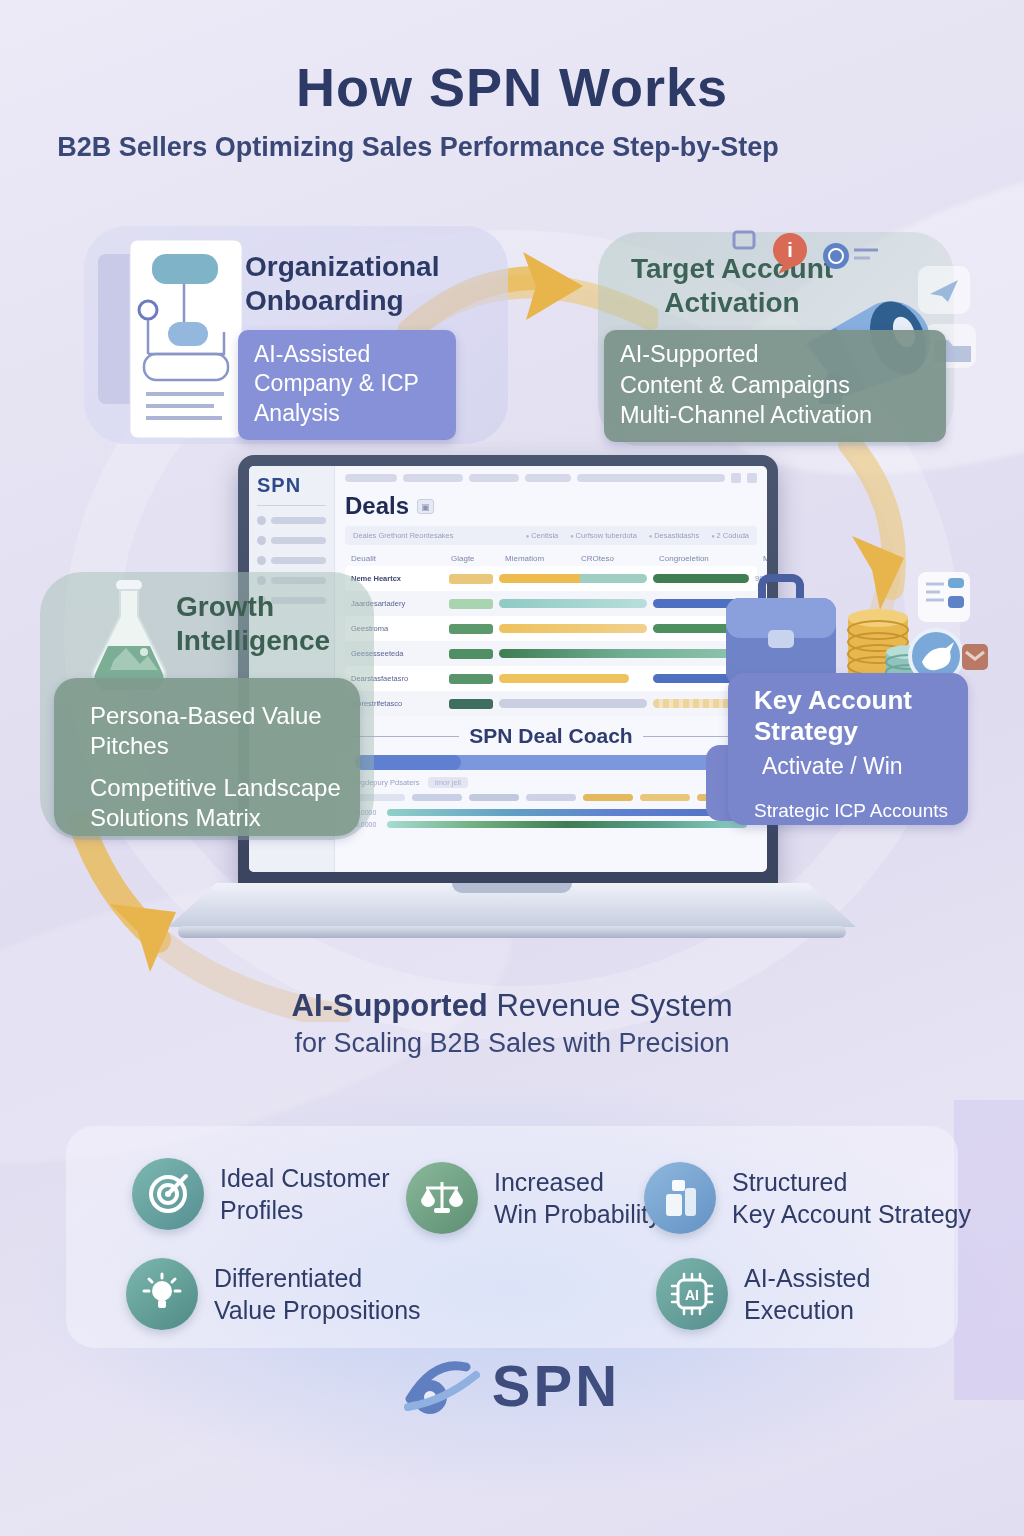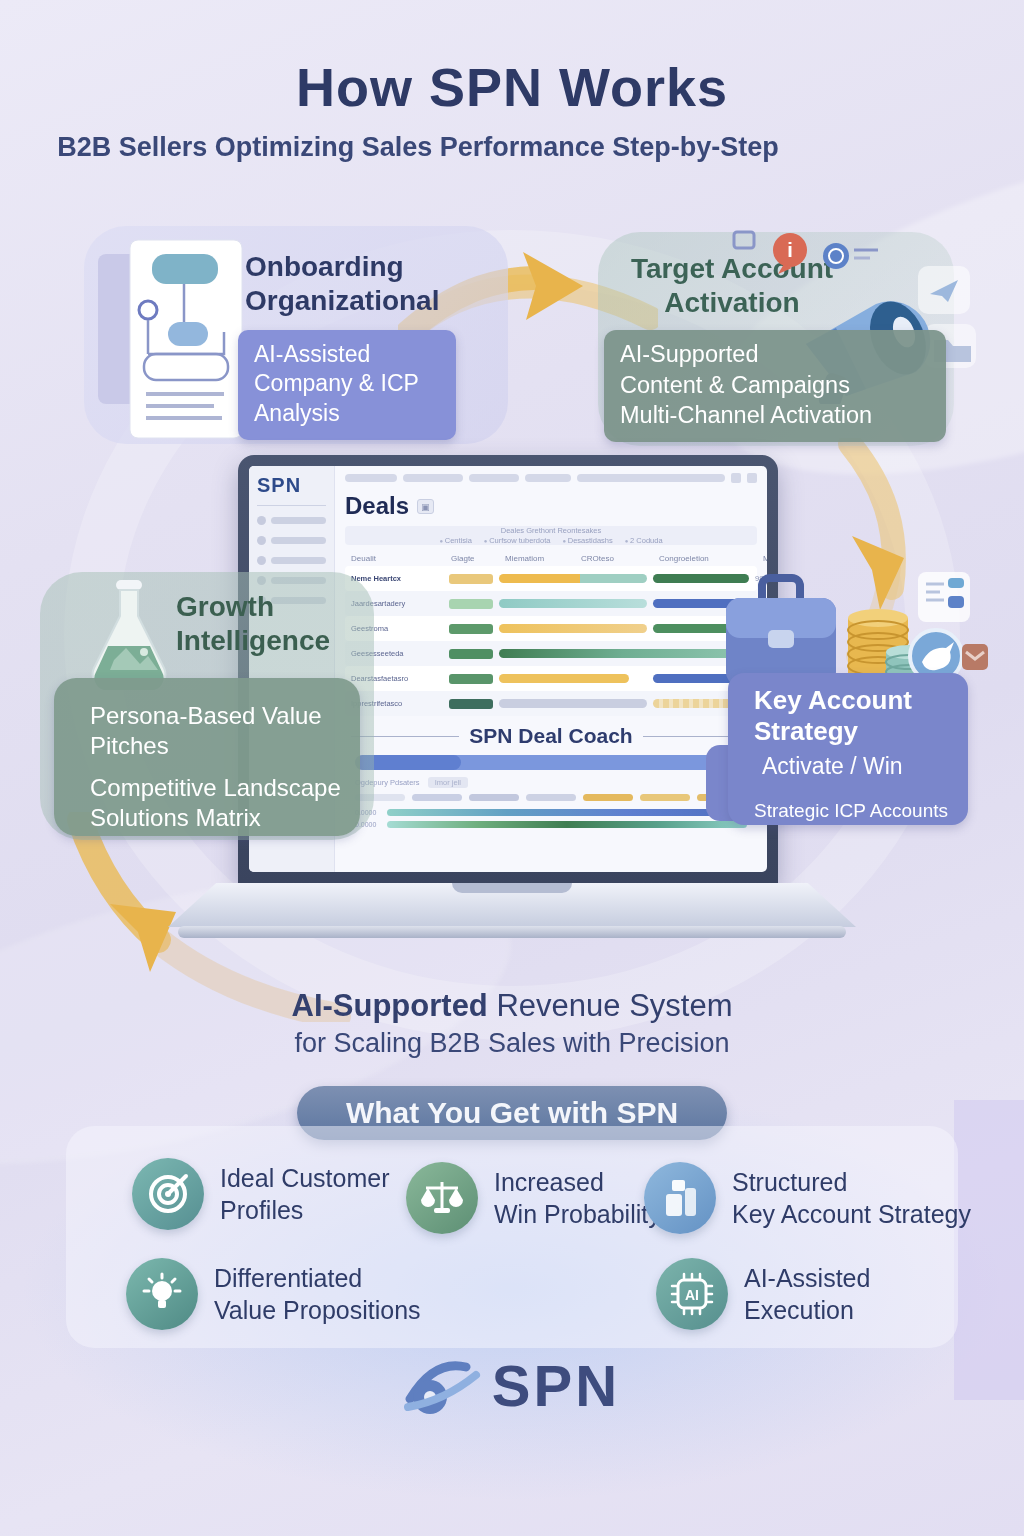--- a/index.html
+++ b/index.html
@@ -69,21 +69,21 @@
   .main { flex:1; padding:7px 10px 6px; display:flex; flex-direction:column; min-width:0; }
   .topbar { display:flex; align-items:center; gap:6px; margin-bottom:7px; }
   .tb-pill { height:8px; border-radius:4px; background:#d4d8e8; }
   .tb1{width:52px}.tb2{width:60px}.tb3{width:50px}.tb4{width:46px}.tb5{flex:1}
   .tb-sq { width:10px; height:10px; border-radius:2px; background:#d4d8e8; flex:none; }
   .deals-row { display:flex; align-items:center; gap:8px; margin:2px 0 6px; }
   .deals-h { font-size:24px; font-weight:700; color:#1f2b55; }
   .deals-ic { width:17px; height:15px; background:#e6e9f4; border:1px solid #c9cfe2; border-radius:3px;
     font-size:9px; color:#8a93b4; text-align:center; line-height:14px; }
   .filterbar { background:#eceef8; border-radius:4px; height:19px; display:flex; align-items:center;
-    justify-content:space-between; padding:0 8px; font-size:7.5px; color:#99a1c0; margin-bottom:6px;flex-direction:column; }
+    justify-content:space-between; padding:0 8px; font-size:7.5px; color:#99a1c0; margin-bottom:6px; }
   .fright { display:flex; gap:12px; align-items:center; }
   .fdot::before { content:"● "; font-size:6px; color:#aeb5cf; }
   .thead { display:grid; grid-template-columns:96px 50px 72px 74px 100px 62px 44px; gap:4px;
     font-size:8px; color:#7e87a8; padding:3px 6px; }
   .trow { display:grid; grid-template-columns:92px 44px 148px 96px 56px 12px 34px; gap:6px;
     align-items:center; height:25px; padding:0 6px; border-radius:4px; }
   .trow:nth-child(odd) { background:#ffffff; }
   .trow:nth-child(even) { background:#f3f5fb; }
   .rname { font-size:7.5px; color:#5b6590; white-space:nowrap; overflow:hidden; }
   .r1 .rname { font-weight:700; color:#3c4875; }
@@ -193,22 +193,22 @@
     <rect x="56" y="18" width="66" height="30" rx="14" fill="#7fb3c8"></rect>
     <circle cx="52" cy="74" r="9" fill="none" stroke="#6e7bc0" stroke-width="3"></circle>
     <rect x="72" y="86" width="40" height="24" rx="12" fill="#93b7dd"></rect>
     <path d="M88 48 V86 M52 84 V118 M52 118 H128 V96" stroke="#8a96c8" stroke-width="2.5" fill="none"></path>
     <rect x="48" y="118" width="84" height="26" rx="12" fill="none" stroke="#8a96c8" stroke-width="2.5"></rect>
     <line x1="50" y1="158" x2="128" y2="158" stroke="#aeb5d4" stroke-width="4"></line>
     <line x1="50" y1="170" x2="118" y2="170" stroke="#aeb5d4" stroke-width="4"></line>
     <line x1="50" y1="182" x2="126" y2="182" stroke="#aeb5d4" stroke-width="4"></line>
   </svg>
   <div class="step-title t-onboard">
+    <div>Organizational</div>
     <div>Onboarding</div>
-    <div>Organizational</div>
   </div>
   <div class="step-box b-onboard">
     <div>AI-Assisted</div>
     <div>Company &amp; ICP</div>
     <div>Analysis</div>
   </div>
 
   <div class="blob blob-activate"></div>
   <div class="step-title t-activate">
     <div>Target Account</div>
@@ -436,23 +436,20 @@
     <div class="kt">Strategy</div>
     <div class="k2">Activate / Win</div>
     <div class="k3">Strategic ICP Accounts</div>
   </div>
 
   <div class="tagline1">
     <b>AI-Supported</b><span> Revenue System</span>
   </div>
   <div class="tagline2">for Scaling B2B Sales with Precision</div>
 
-  <div class="banner">
-    <span>What You Get with SPN</span>
-  </div>
 
   <div class="benefits-panel"></div>
 
   <div class="benefit pos1">
     <div class="bi bi-target">
       <svg width="44" height="44">
           <circle cx="22" cy="22" r="17" fill="none" stroke="#fff" stroke-width="4"></circle>
           <circle cx="22" cy="22" r="9" fill="none" stroke="#fff" stroke-width="4"></circle>
           <circle cx="22" cy="22" r="3" fill="#fff"></circle>
           <line x1="22" y1="22" x2="40" y2="4" stroke="#fff" stroke-width="4" stroke-linecap="round"></line>

